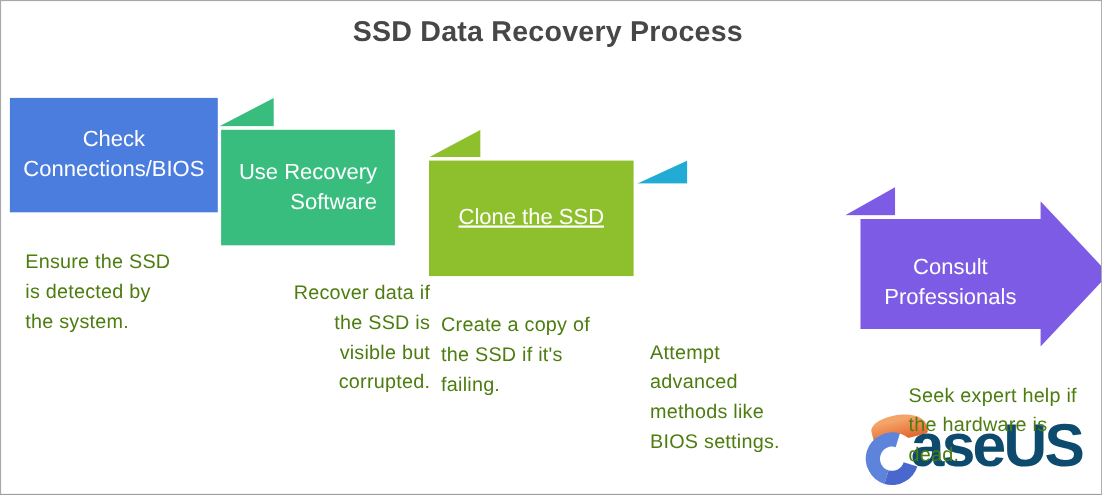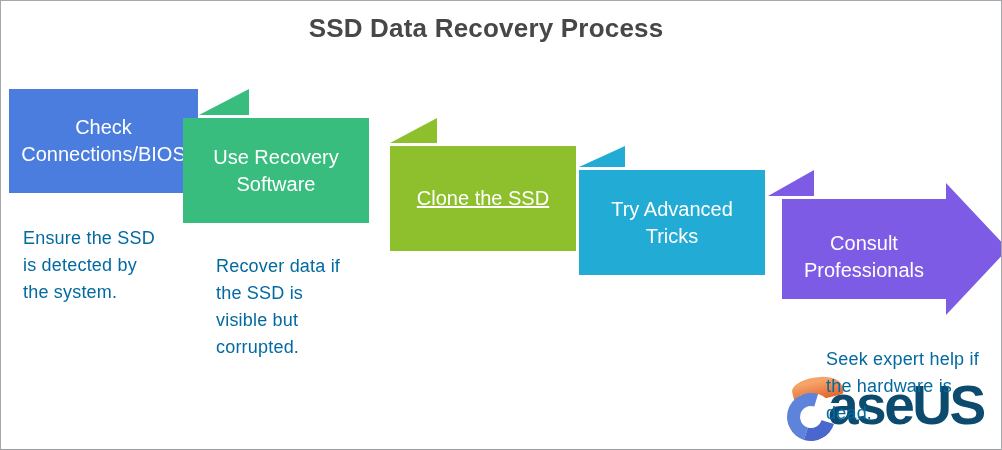--- a/index.html
+++ b/index.html
@@ -2,55 +2,55 @@
 <html><head>
 <meta charset="utf-8">
 <style>
   html,body{margin:0;padding:0;background:#e8e8e8;font-family:"Liberation Sans",sans-serif;}
   .canvas{
     position:relative;width:1000px;height:448px;margin:0 auto;
     background:#ffffff;border:1px solid #a6a8ab;border-bottom:2px solid #9b9da1;
     overflow:hidden;
   }
   .title{
-    position:absolute;left:0;top:12px;width:970px;text-align:center;
+    position:absolute;left:12px;top:12px;width:970px;text-align:center;
     font-size:26px;font-weight:bold;color:#474747;letter-spacing:.2px;
   }
   
   .box{
     position:absolute;display:flex;align-items:center;justify-content:center;
     color:#ffffff;text-align:center;
   }
   .box-label{font-size:20px;line-height:27px;font-weight:500;white-space:pre-line;}
   .b1{left:8px;  top:88px; width:189px;height:104px;}
-  .b2{left:182px;top:117px;width:186px;height:105px;}
+  .b2{left:200px;top:117px;width:158px;height:105px;text-align:right;}
   .b3{left:389px;top:145px;width:186px;height:105px;}
   .b4{left:578px;top:169px;width:186px;height:105px;}
   
   .b5{
     left:767px;top:182px;width:226px;height:132px;
     clip-path:polygon(0 16px,164px 16px,164px 0,226px 66px,164px 132px,164px 116px,0 116px);
     justify-content:flex-start;
   }
   .b5 .arrow-label-area{
     width:164px;height:100px;margin-top:16px;display:flex;align-items:center;justify-content:center;
   }
   
   .fold{position:absolute;}
   .f2{left:198px;top:88px; width:50px;height:26px;clip-path:polygon(0 100%,100% 0,100% 100%);}
   .f3{left:389px;top:117px;width:47px;height:25px;clip-path:polygon(0 100%,100% 0,100% 100%);}
   .f4{left:578px;top:145px;width:46px;height:21px;clip-path:polygon(0 100%,100% 0,100% 100%);}
   .f5{left:767px;top:169px;width:46px;height:26px;clip-path:polygon(0 100%,100% 0,100% 100%);}
   
   .desc{
-    position:absolute;font-size:18px;line-height:27px;color:#0369a1;
+    position:absolute;font-size:18px;line-height:27px;color:#4d7c0f;
     white-space:pre-line;letter-spacing:.2px;
   }
   .d1{left:22px; top:224px;width:180px;}
-  .d2{left:215px;top:252px;width:175px;}
+  .d2{left:215px;top:252px;width:175px;text-align:right;}
   .d3{left:400px;top:281px;width:185px;}
   .d4{left:590px;top:306px;width:155px;}
   .d5{left:825px;top:345px;width:205px;z-index:3;}
   
   .logo{position:absolute;left:0;top:0;z-index:2;}
   .logo-swoosh{
     position:absolute;left:791px;top:376px;width:50px;height:23px;
     background:linear-gradient(180deg,#f5a469 20%,#e2662f 100%);
     border-radius:60% 90% 10% 55%/60% 100% 20% 40%;
     transform:rotate(-14deg);
@@ -88,26 +88,29 @@
   </div>
   <div class="desc d2">Recover data if
 the SSD is
 visible but
 corrupted.</div>
 
   <div class="fold f3" style="background-color: rgb(142, 192, 46);"></div>
   <div class="box b3" style="background-color: rgb(142, 192, 46); text-decoration: underline;">
     <span class="box-label">Clone the SSD</span>
   </div>
+  <div class="desc d3">Create a copy of
+the SSD if it's
+failing.</div>
 
   <div class="fold f4" style="background-color: rgb(34, 171, 212);"></div>
-  <div class="box b4" style="background-color: rgb(34, 171, 212);">
-    <span class="box-label">Try Advanced
-Tricks</span>
-  </div>
+  <div class="desc d4">Attempt
+advanced
+methods like
+BIOS settings.</div>
 
   <div class="fold f5" style="background-color: rgb(125, 91, 228);"></div>
   <div class="box b5" style="background-color: rgb(125, 91, 228); margin-left: 14px;">
     <div class="arrow-label-area">
       <span class="box-label">Consult
 Professionals</span>
     </div>
   </div>
   <div class="desc d5">Seek expert help if
 the hardware is

